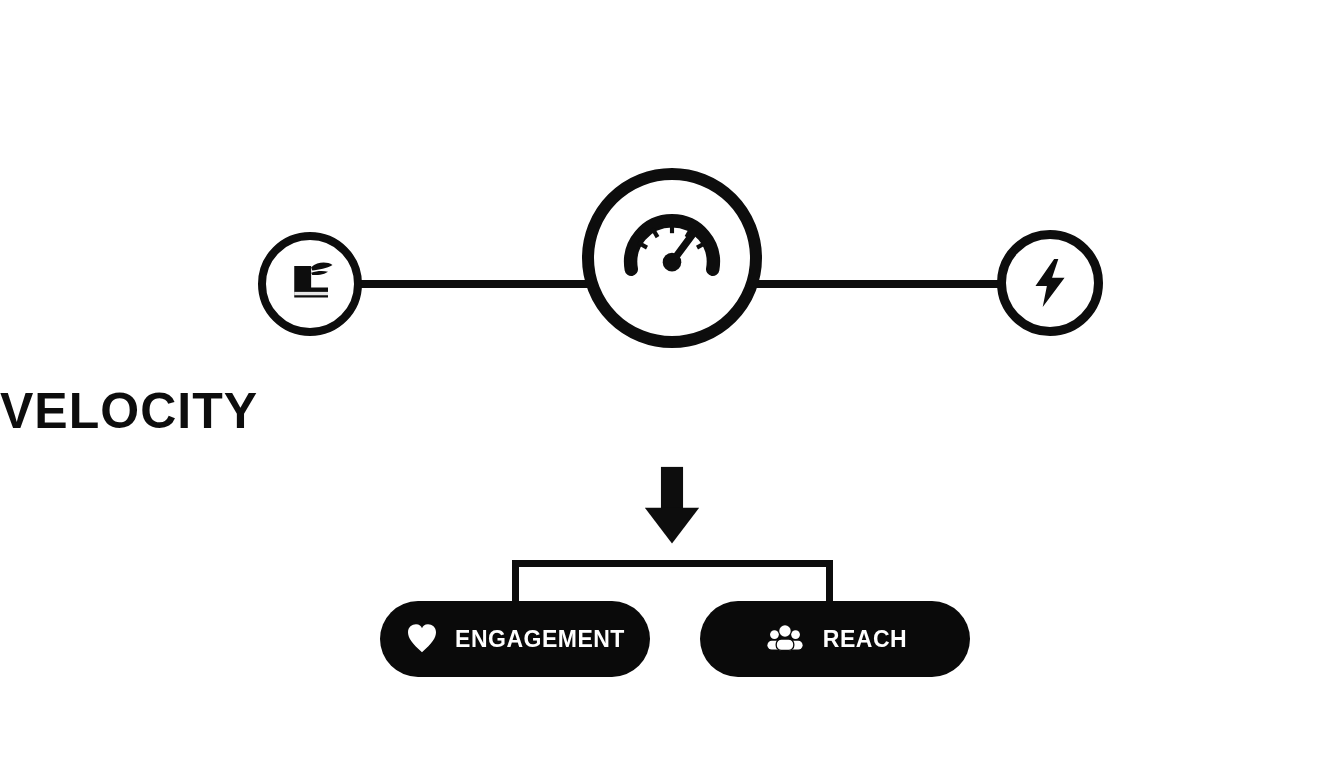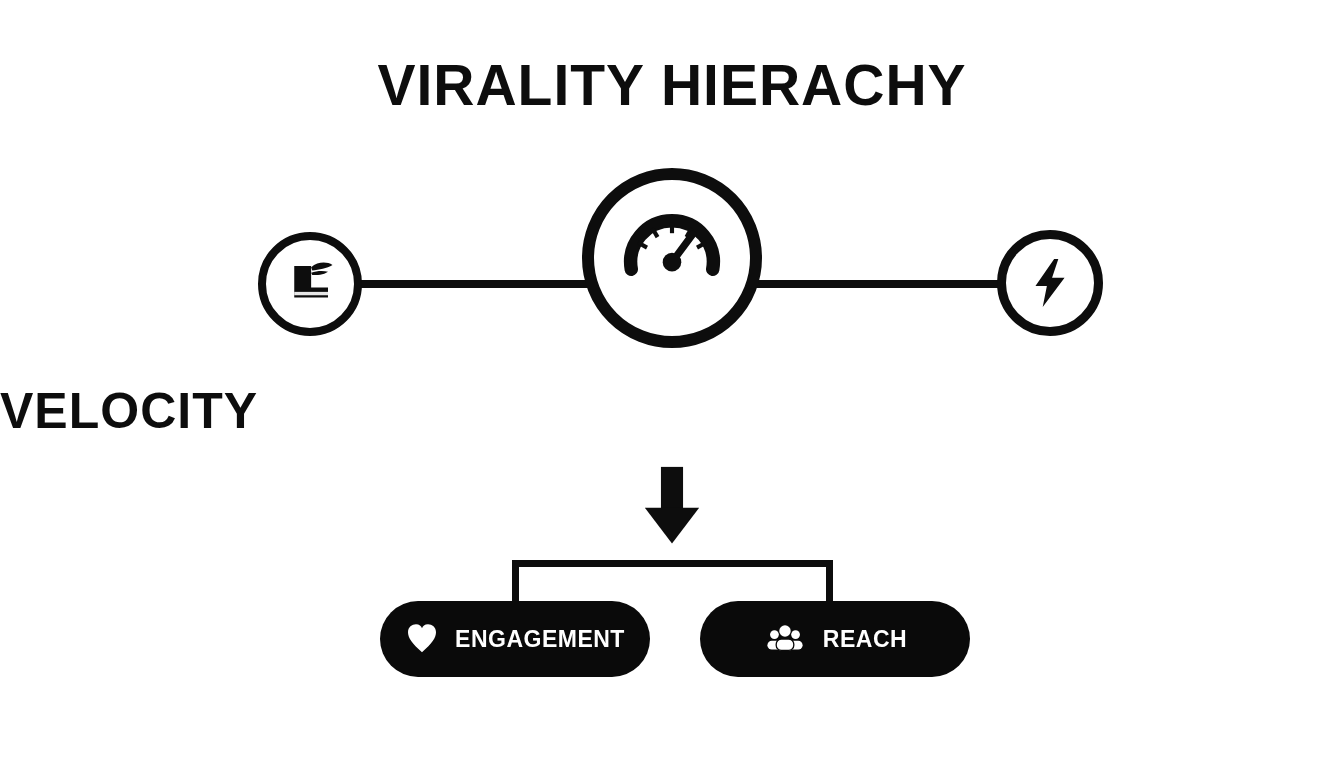--- a/index.html
+++ b/index.html
@@ -71,21 +71,20 @@
   }
   .pill .icon{display:flex;align-items:center;}
 
   svg{display:block;}
 </style>
 </head>
 <body>
 
 <div class="stage">
 
-  <div class="title">VIRALITY HIERACHY</div>
 
   <div class="h-line"></div>
 
   <div class="node node-boot">
     <span class="icon">
       <svg width="54" height="54" viewBox="0 0 48 48" fill="none">
         <path d="M15 8 L25 8 L25 27 L40 27 L40 36 L10 36 L10 8 Z" fill="#0d0d0d"></path>
         <path d="M25 9 C31 4 39 4 44 7 C39 10 32 11 26 12 Z" fill="#0d0d0d"></path>
         <path d="M25 14 C30 12 36 12 40 13 C36 16 30 16 26 16 Z" fill="#0d0d0d"></path>
         <rect x="10" y="31" width="30" height="3" fill="#ffffff" opacity="0.9"></rect>

